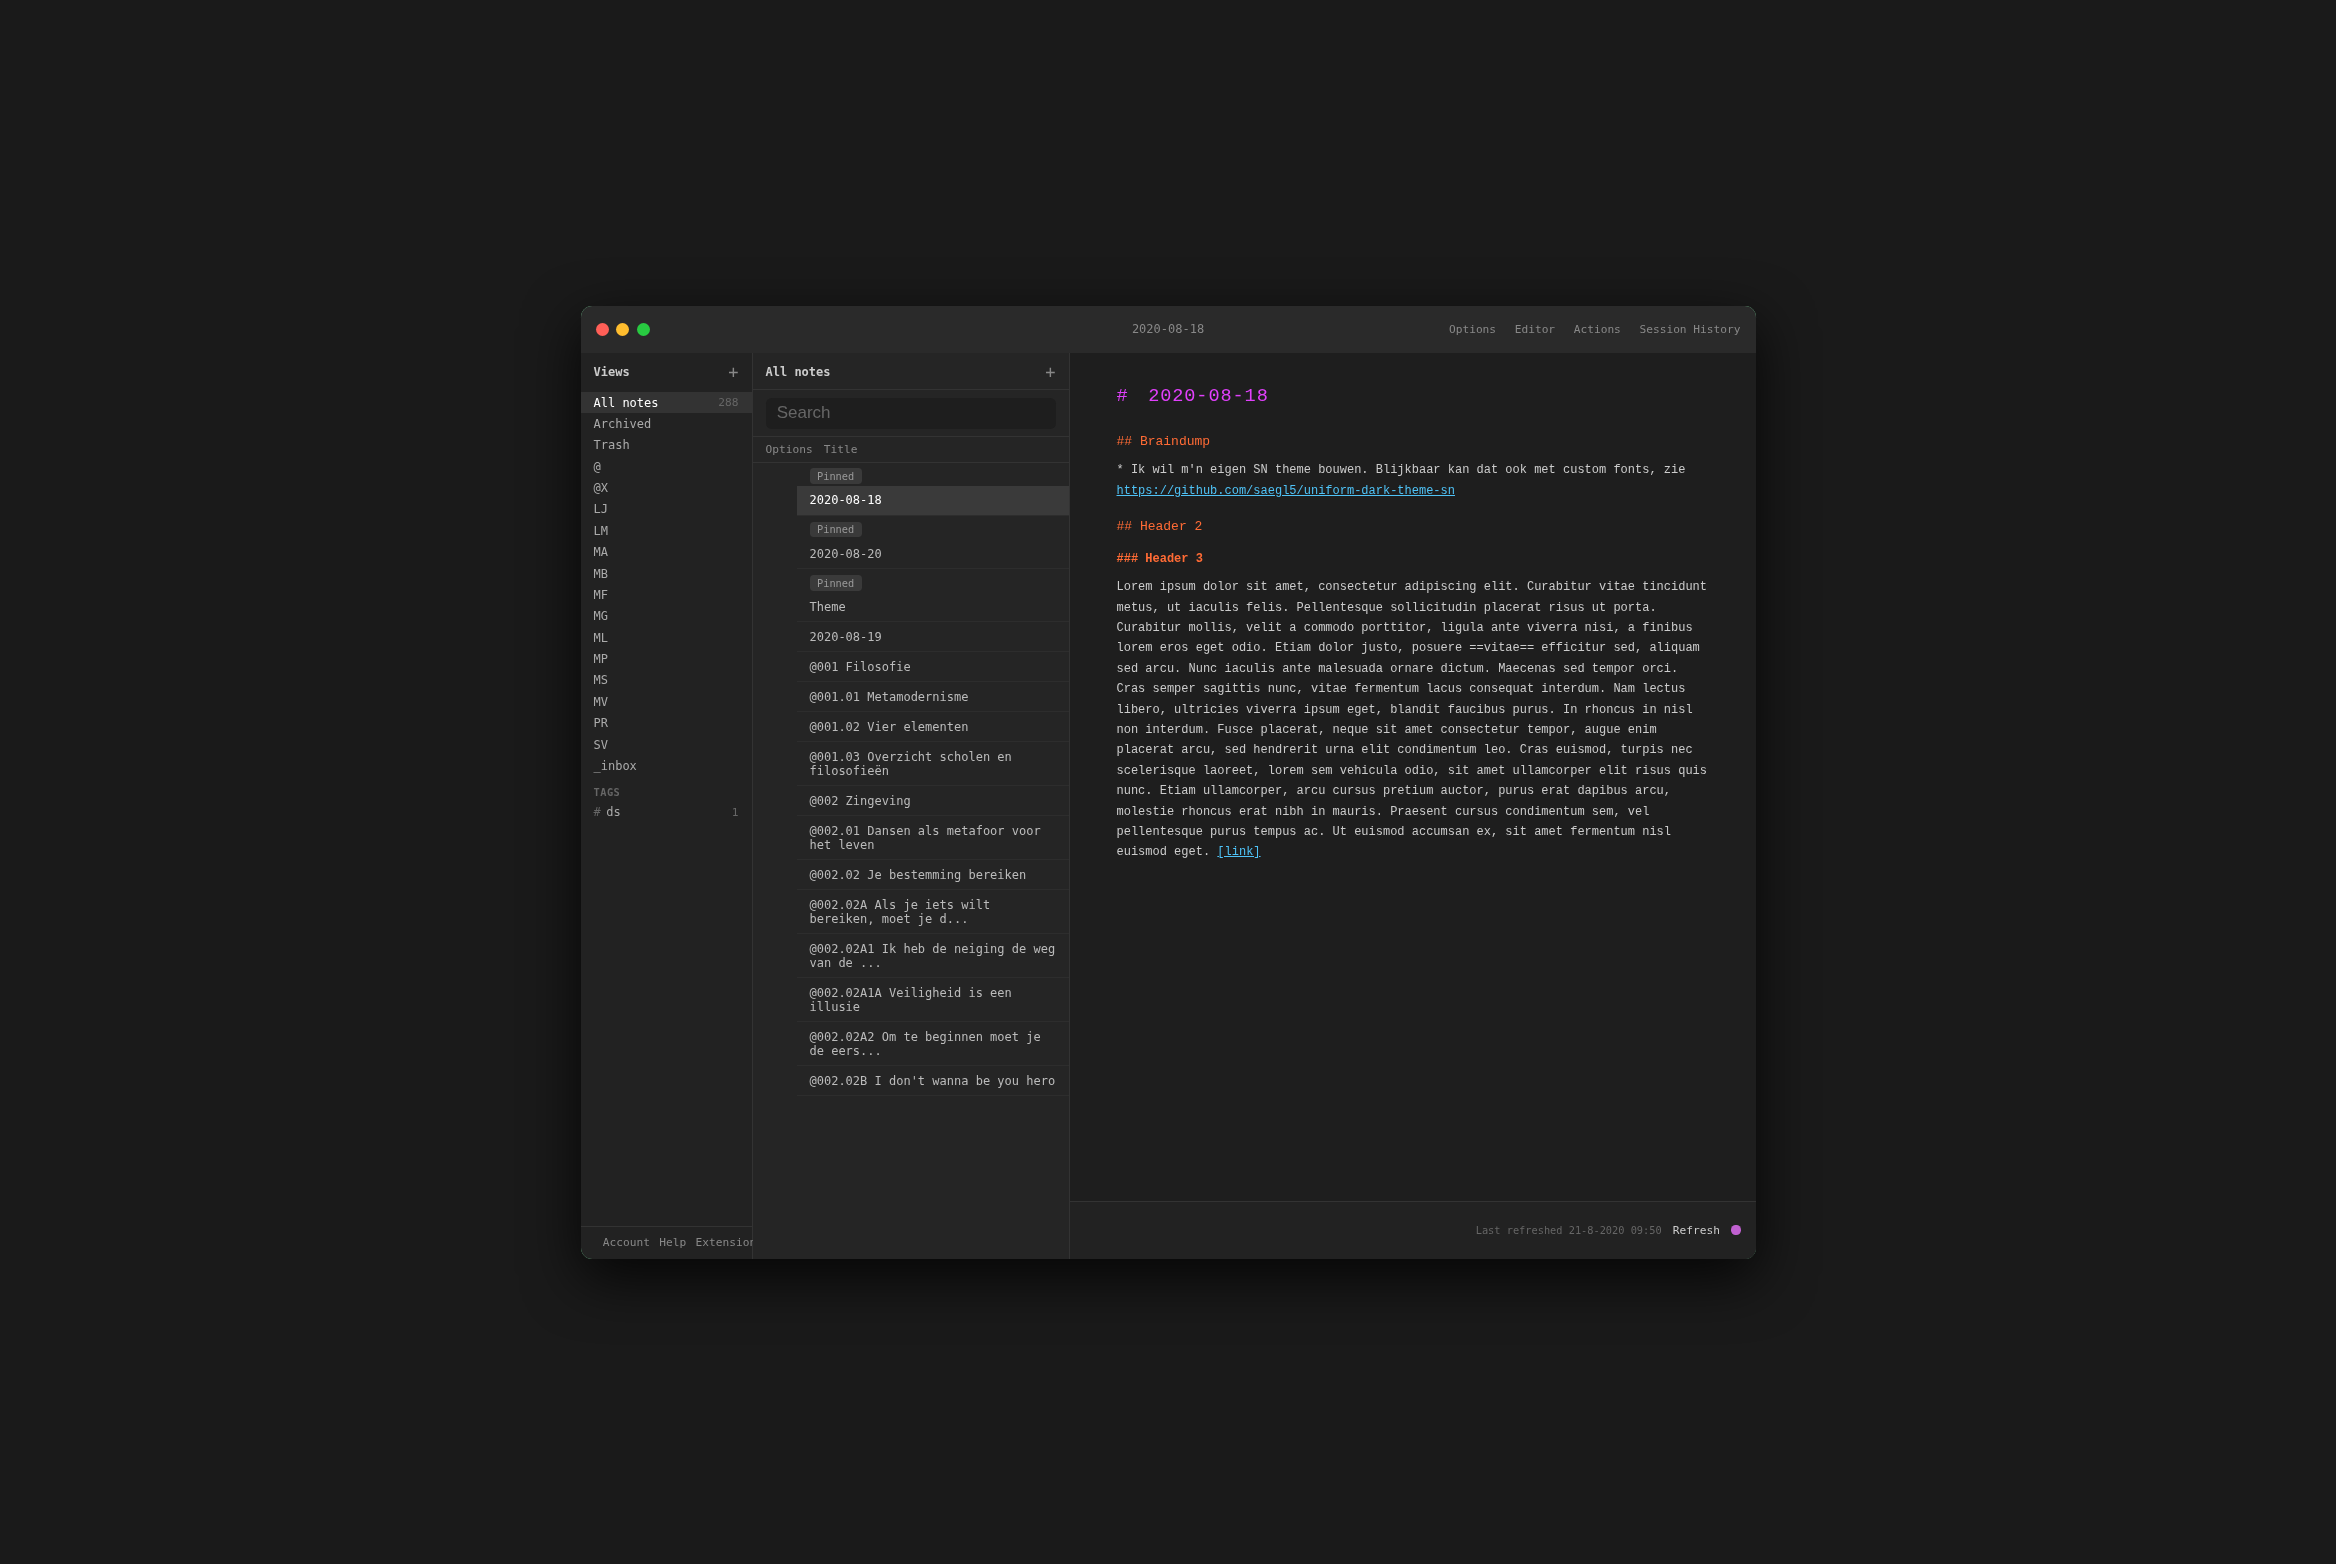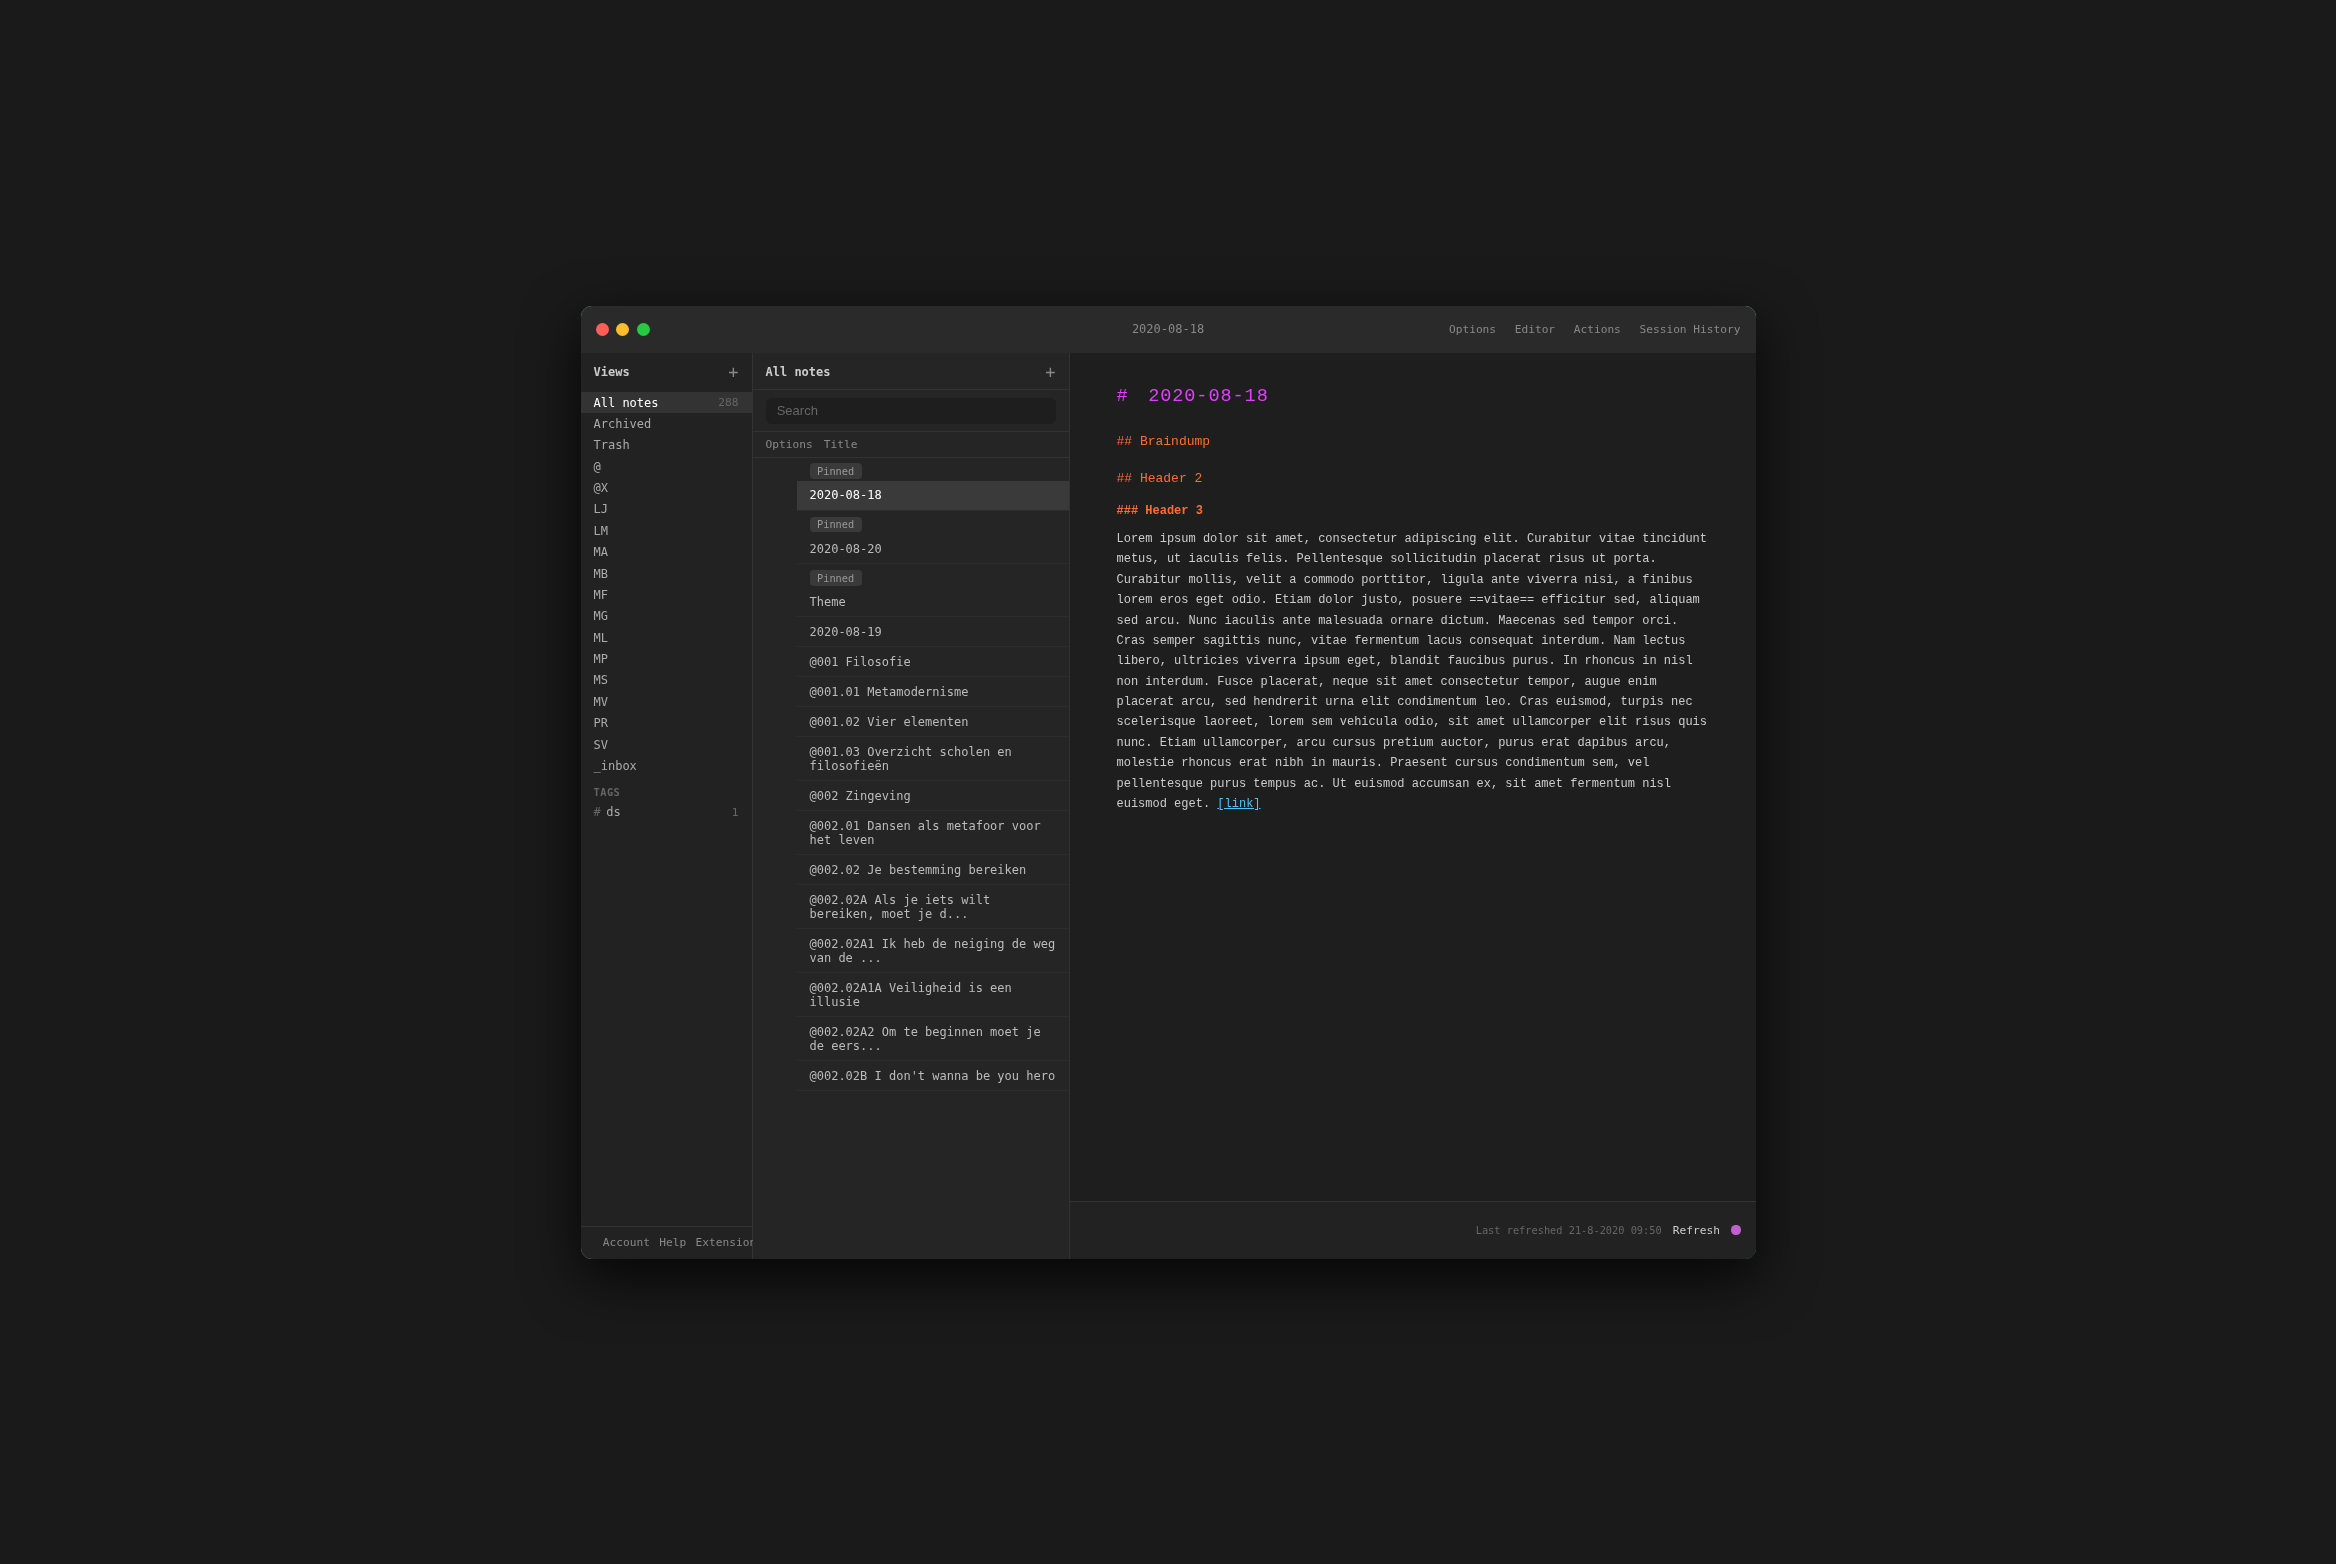--- a/index.html
+++ b/index.html
@@ -179,21 +179,21 @@
       padding: 7.5px 13px;
       border-bottom: 0.9px solid #333;
     }
     .search-input {
       width: 100%;
       background: #1e1e1e;
       border: none;
       border-radius: 5.6px;
       padding: 5.6px 11.2px;
       color: #ccc;
-      font-size: 13px;
+      font-size: 17px;
       outline: none;
     }
     .search-input::placeholder { color: #666; }
     .notes-list-header {
       display: flex;
       align-items: center;
       padding: 5.6px 13px;
       border-bottom: 0.9px solid #333;
       gap: 11.2px;
     }
@@ -451,20 +451,24 @@
       </div>
     </div>
 
     <div class="editor-panel">
       <div class="editor-content">
         <div class="h1">
           <span class="hash-symbol">#</span>
           <span>2020-08-18</span>
         </div>
         <div class="h2">## Braindump</div>
+        <p style="margin-bottom: 7.5px;">
+          <span>* Ik wil m'n eigen SN theme bouwen. Blijkbaar kan dat ook met
+custom fonts, zie </span><span class="link">https://github.com/saegl5/uniform-dark-theme-sn</span>
+        </p>
         <div class="h2">## Header 2</div>
         <div class="h3">### Header 3</div>
         <p>
           <span>Lorem ipsum dolor sit amet, consectetur adipiscing elit.
 Curabitur vitae tincidunt metus, ut iaculis felis. Pellentesque
 sollicitudin placerat risus ut porta. Curabitur mollis, velit a
 commodo porttitor, ligula ante viverra nisi, a finibus lorem eros
 eget odio. Etiam dolor justo, posuere ==vitae== efficitur sed,
 aliquam sed arcu. Nunc iaculis ante malesuada ornare dictum.
 Maecenas sed tempor orci. Cras semper sagittis nunc, vitae

